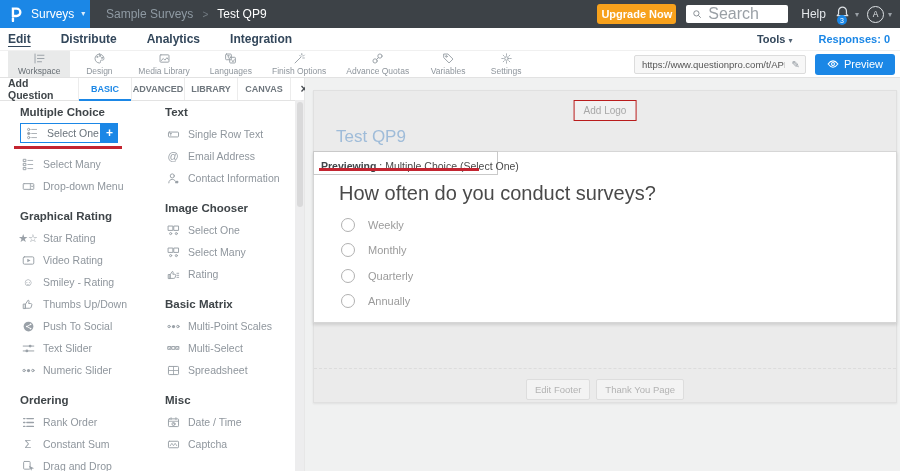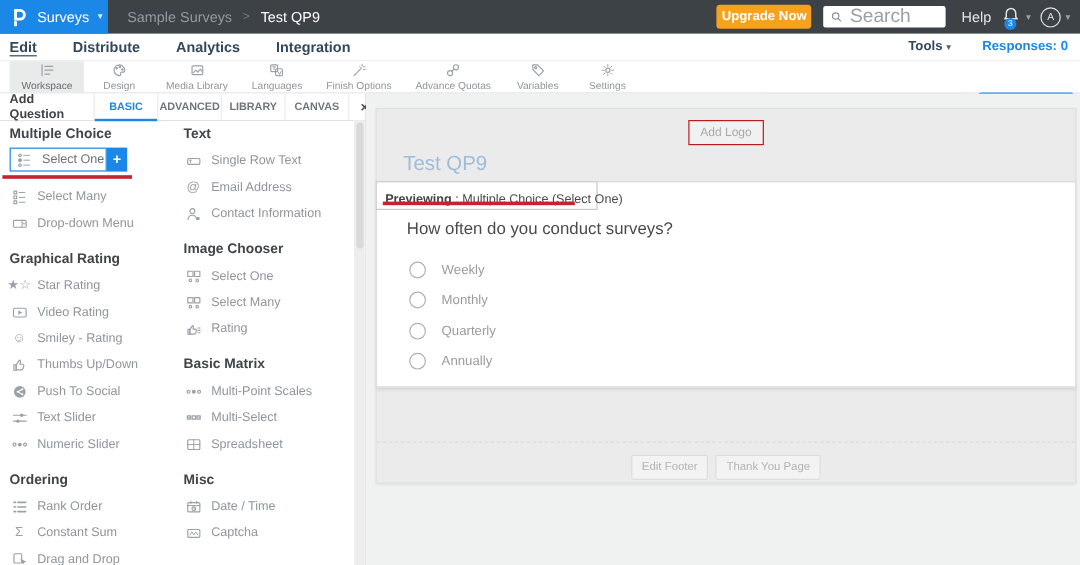--- a/index.html
+++ b/index.html
@@ -45,21 +45,21 @@
   .menu-item{font-size:12px;font-weight:700;color:#33475b;margin-right:30px;cursor:pointer;}
   .menu-item.active{text-decoration:underline;text-underline-offset:3px;}
   .menubar-right{margin-left:auto;display:flex;align-items:center;gap:26px;padding-right:2px;}
   .tools{font-size:11px;font-weight:700;color:#33475b;cursor:pointer;}
   .tools .caret{color:#33475b;}
   .responses{font-size:11px;font-weight:700;color:#1b87e6;}
 
   
   .toolbar{position:absolute;top:50px;left:0;right:0;height:28px;background:#fff;
            border-top:1px solid #f0f0f0;border-bottom:1px solid #e2e2e2;
-           display:flex;align-items:stretch;padding-left:8px;box-sizing:border-box;flex-direction:column;}
+           display:flex;align-items:stretch;padding-left:8px;box-sizing:border-box;}
   .tool-item{display:flex;flex-direction:column;align-items:center;justify-content:center;
              padding:1px 10px;cursor:pointer;min-width:38px;}
   .tool-item svg{width:13px;height:13px;}
   .tool-label{font-size:8.5px;color:#8f969d;margin-top:1px;white-space:nowrap;}
   .tool-item.active{background:#e9eaea;}
   .tool-item.active .tool-label{color:#666d73;}
   .toolbar-right{margin-left:auto;display:flex;align-items:center;gap:9px;padding-right:5px;}
   .url-box{width:172px;height:19px;background:#f7f7f7;border:1px solid #dcdcdc;
            border-radius:2px;display:flex;align-items:center;padding:0 5px;gap:4px;box-sizing:border-box;}
   .url-box input{border:none;outline:none;background:transparent;width:100%;
@@ -77,21 +77,21 @@
   .panel-title{font-size:10.5px;font-weight:700;color:#3f4549;display:flex;
                align-items:center;padding:0 8px;width:62px;flex:0 0 auto;}
   .ptab{width:52px;border-left:1px solid #ececec;display:flex;align-items:center;
         justify-content:center;font-size:9px;font-weight:700;color:#6e767d;
         position:relative;cursor:pointer;flex:0 0 auto;}
   .ptab.active{color:#1b87e6;}
   .ptab.active::after{content:'';position:absolute;bottom:-1px;left:0;right:0;height:2px;background:#1b87e6;}
   .panel-close{width:26px;border-left:1px solid #ececec;display:flex;align-items:center;
                justify-content:center;color:#4a4f54;font-size:12px;font-weight:700;cursor:pointer;flex:0 0 auto;}
   .panel-cols{position:absolute;top:22px;left:0;right:9px;bottom:0;display:flex;overflow:hidden;}
-  .pcol{box-sizing:border-box;padding:3px 0 0 8px;}
+  .pcol{box-sizing:border-box;padding:3px 0 0 20px;}
   .pcol-1{width:145px;flex:0 0 auto;}
   .pcol-2{flex:1;}
   .sec-title{font-size:11.5px;font-weight:700;color:#3f4549;margin:13px 0 5px;}
   .sec-title.first{margin-top:3px;}
   .qitem{display:flex;align-items:center;height:22px;gap:7px;font-size:10.5px;
          color:#8f969d;cursor:pointer;white-space:nowrap;}
   .qicon{width:16px;display:flex;justify-content:center;align-items:center;
          color:#9aa1a8;font-size:11px;line-height:1;flex:0 0 auto;}
   .qicon svg{width:13px;height:13px;}
   .sel-wrap{margin:2px 0 4px;}
@@ -114,21 +114,21 @@
             border:1px solid #b91c1c;background:#f1f1f1;color:#a8a8a8;font-size:10px;
             padding:4px 9px;font-family:inherit;cursor:pointer;}
   .stitle{position:absolute;left:22px;top:36px;font-size:17px;color:#9fbcd9;}
   .scard{position:absolute;top:60px;left:-1px;right:-1px;height:172px;background:#fff;
          border:1px solid #d6d6d6;box-shadow:0 2px 3px rgba(0,0,0,.12);box-sizing:border-box;}
   .prev-tab{position:absolute;top:-1px;left:-1px;width:185px;height:24px;background:#fff;
             border:1px solid #c9c9c9;box-sizing:border-box;padding:4px 0 0 7px;}
   .prev-tab .txt{font-size:10.5px;color:#4a4a4a;white-space:nowrap;}
   .prev-tab .txt b{color:#3f4549;}
   .prev-red{position:absolute;left:5px;top:16px;width:160px;height:3px;background:#c32430;}
-  .question{position:absolute;left:25px;top:30px;font-size:14px;color:#4a4a4a;}
+  .question{position:absolute;left:25px;top:30px;font-size:20px;color:#4a4a4a;}
   .opts{position:absolute;left:27px;top:60px;}
   .opt{display:flex;align-items:center;gap:13px;height:25.5px;cursor:pointer;}
   .radio{width:12px;height:12px;border:1px solid #b1b1b1;border-radius:50%;
          background:#fff;flex:0 0 auto;}
   .opt-label{font-size:11px;color:#9b9b9b;}
   .sfooter{position:absolute;top:232px;left:0;right:0;bottom:0;}
   .dash{position:absolute;top:45px;left:0;right:0;border-top:1px dashed #dcdcdc;}
   .footer-btns{position:absolute;top:56px;left:0;right:0;display:flex;
                justify-content:center;gap:6px;}
   .fbtn{border:1px solid #ddd;background:#f3f3f3;color:#b3b3b3;font-size:9.5px;

